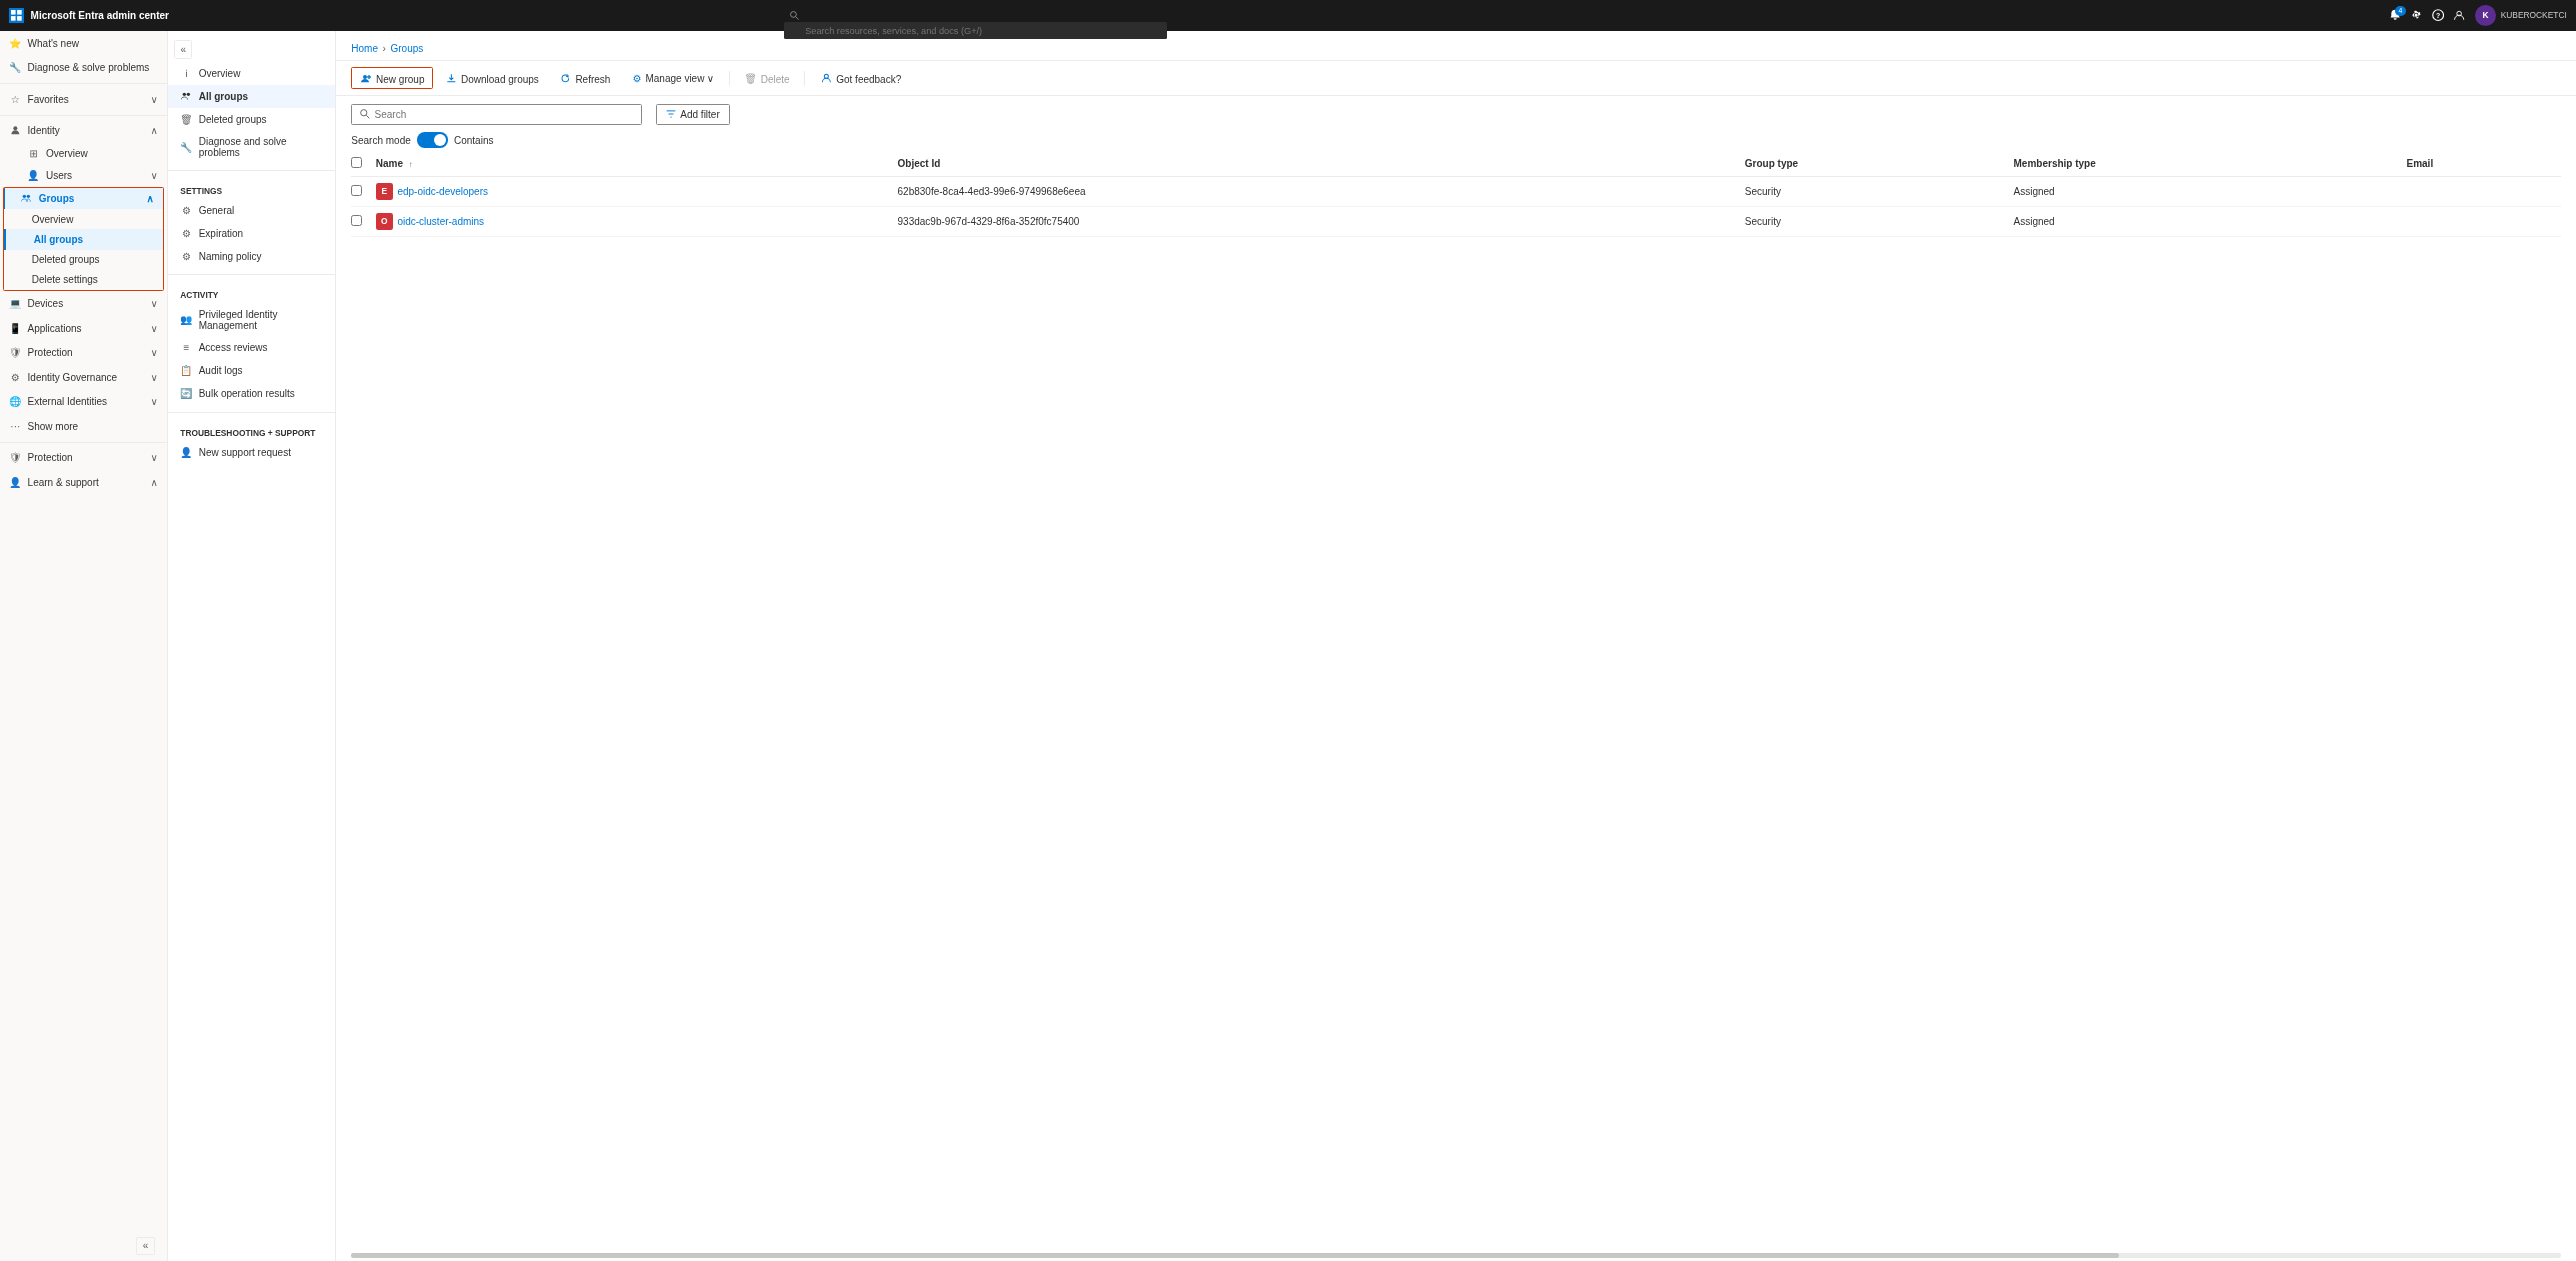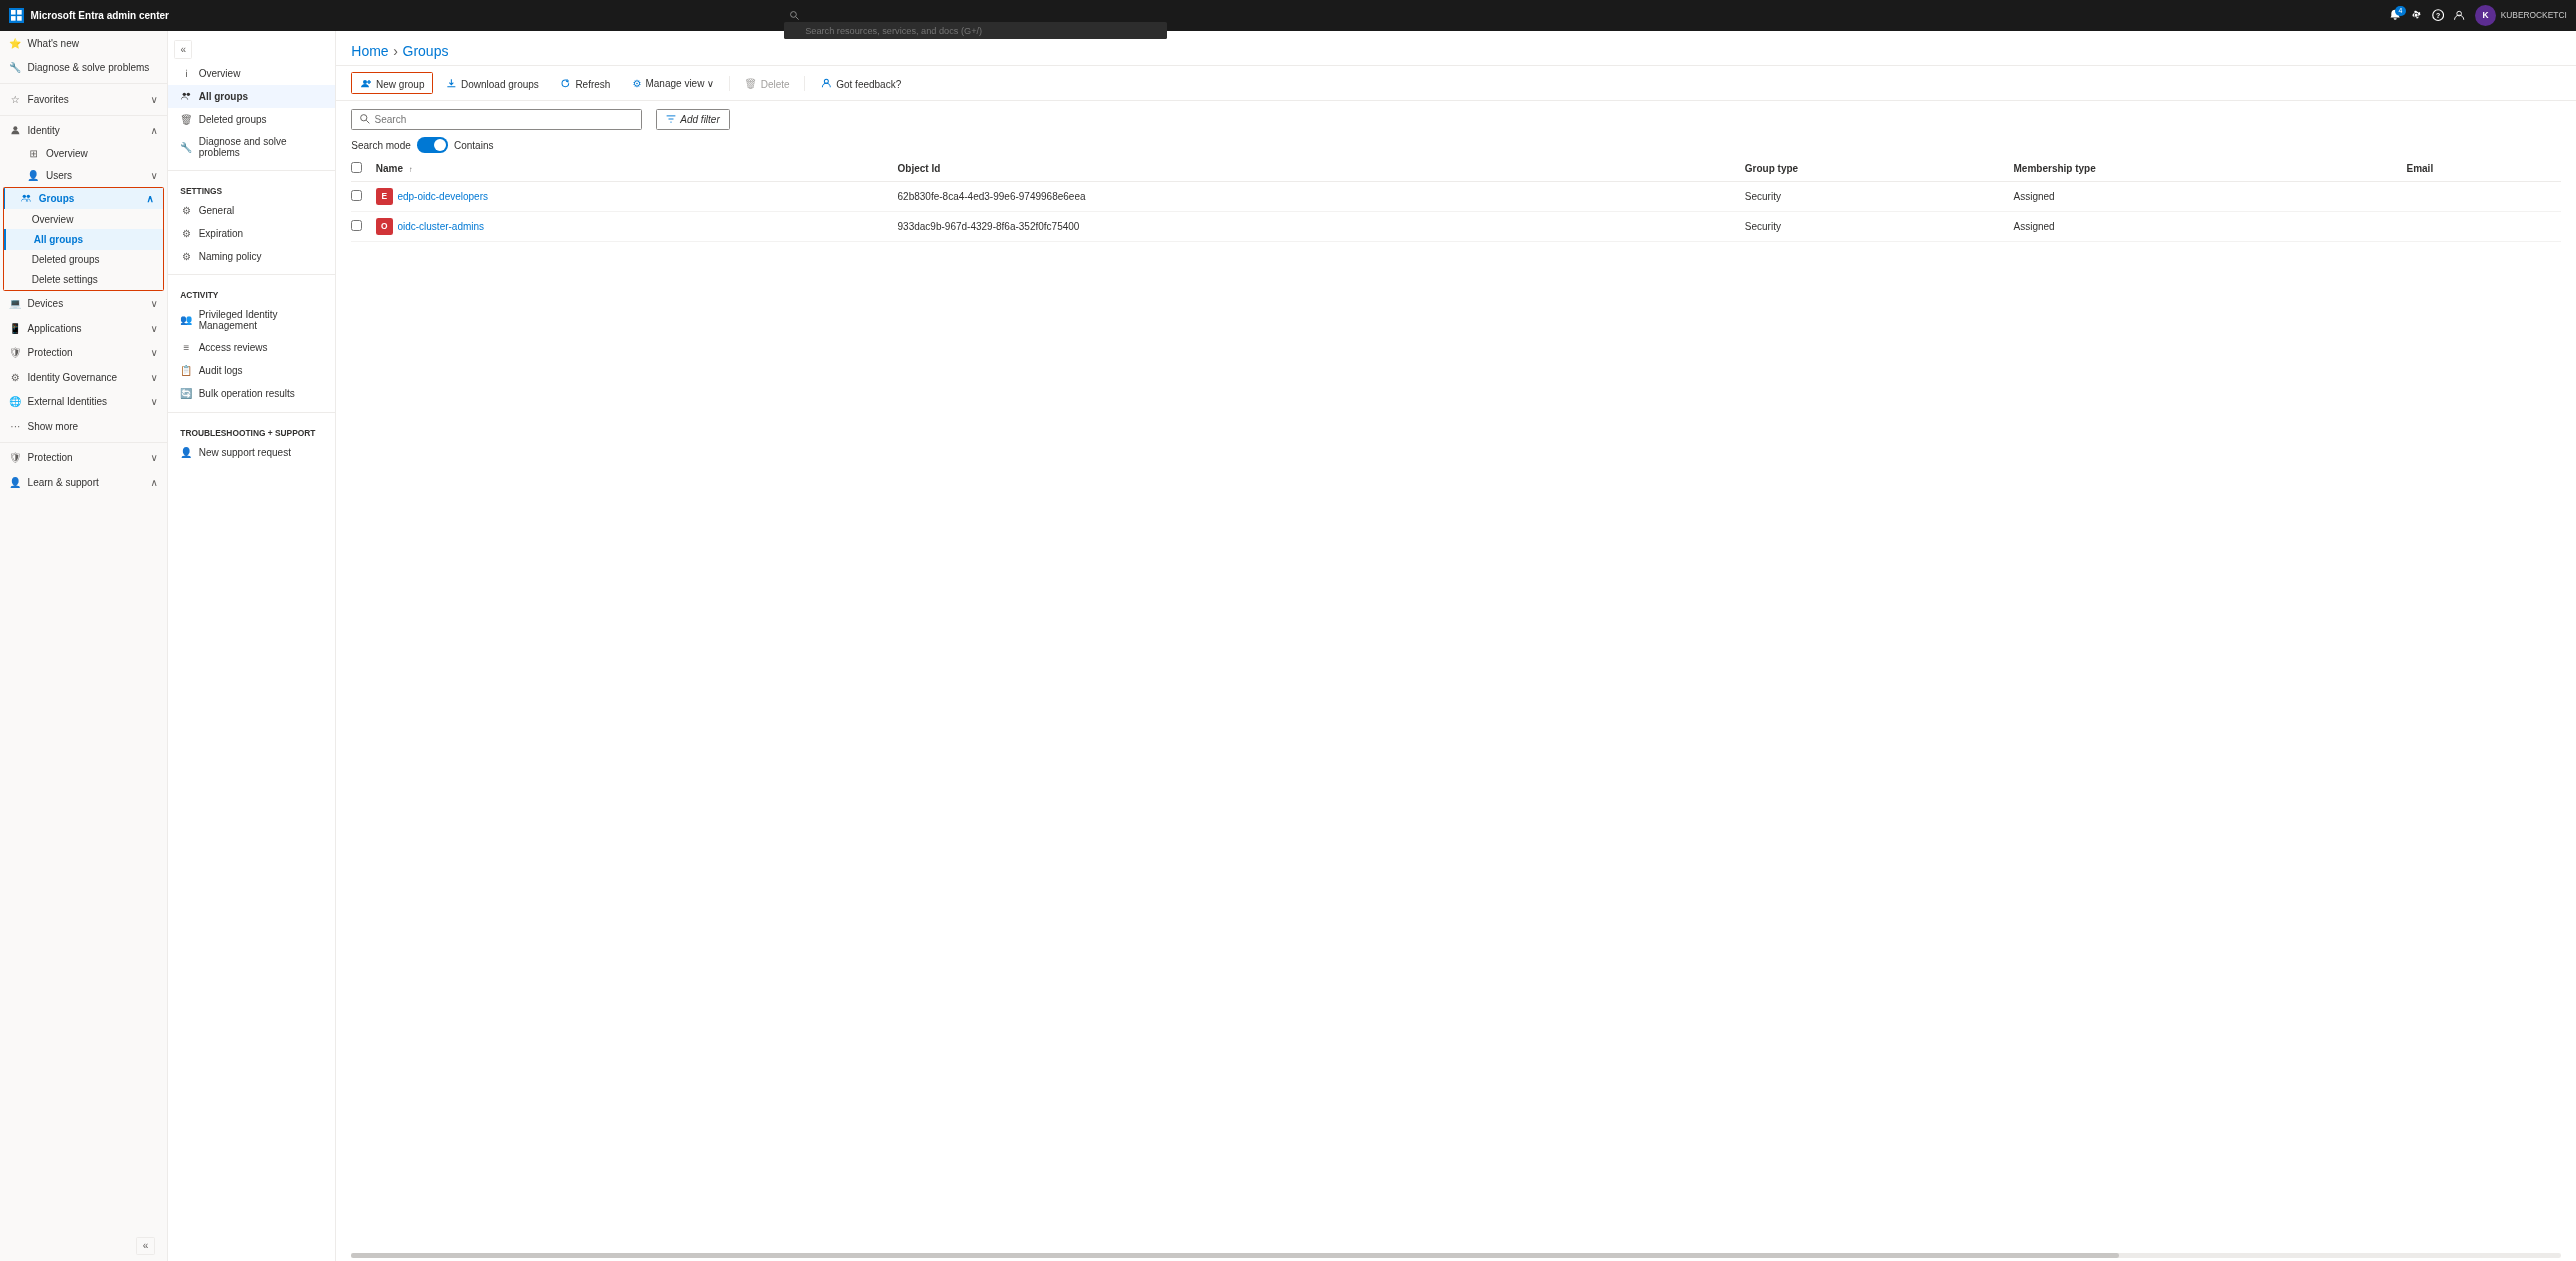--- a/index.html
+++ b/index.html
@@ -39,21 +39,21 @@
     .sub-nav { width: 168px; background: white; border-right: 0.8px solid #edebe9; overflow-y: auto; flex-shrink: 0; padding-top: 6.1px; }
     .sub-nav-item { display: flex; align-items: center; gap: 6.1px; padding: 5.4px 12.3px; cursor: pointer; font-size: 10px; color: #323130; }
     .sub-nav-item.active { background: #f0f6ff; font-weight: 600; }
     .sub-nav-item-icon { width: 12.3px; height: 12.3px; display: flex; align-items: center; justify-content: center; color: #605e5c; flex-shrink: 0; }
     .sub-nav-section-title { padding: 9.2px 12.3px 3.1px; font-size: 8.4px; font-weight: 700; color: #323130; text-transform: uppercase; }
     .sub-nav-divider { height: 0.8px; background: #edebe9; margin: 6.1px 0; }
 
     
     .main-content { flex: 1; background: white; overflow-y: auto; display: flex; flex-direction: column; }
     .page-header { padding: 12.3px 15.3px 0; border-bottom: 0.8px solid #edebe9; }
-    .breadcrumb { display: flex; align-items: center; gap: 4.6px; font-size: 14px; color: #605e5c; margin-bottom: 6.1px; }
+    .breadcrumb { display: flex; align-items: center; gap: 4.6px; font-size: 10px; color: #605e5c; margin-bottom: 6.1px; }
     .breadcrumb a { color: #0078d4; text-decoration: none; }
     .breadcrumb-sep { color: #605e5c; }
     .page-title-row { display: flex; align-items: center; gap: 7.7px; margin-bottom: 9.2px; }
     .page-icon { width: 24.5px; height: 24.5px; display: flex; align-items: center; justify-content: center; }
     .page-title { font-size: 15.3px; font-weight: 600; color: #323130; }
     .page-subtitle { font-size: 9.2px; color: #605e5c; }
     .page-more { color: #605e5c; cursor: pointer; font-size: 12.3px; margin-left: 3.1px; }
     .close-btn { margin-left: auto; color: #605e5c; cursor: pointer; font-size: 12.3px; }
 
     
@@ -66,21 +66,21 @@
     .toolbar-btn.disabled .toolbar-btn-icon { color: #a19f9d; }
 
     
     .collapse-btn { width: 18.4px; height: 18.4px; display: flex; align-items: center; justify-content: center; cursor: pointer; color: #605e5c; border: 0.8px solid #edebe9; border-radius: 1.5px; margin-right: 6.1px; }
 
     
     .filter-bar { display: flex; align-items: center; gap: 14px; padding: 7.7px 15.3px; }
     .search-box { display: flex; align-items: center; gap: 4.6px; border: 0.8px solid #8a8886; border-radius: 1.5px; padding: 3.8px 7.7px; width: 291px; background: white; }
     .search-box input { border: none; outline: none; font-size: 10px; width: 100%; color: #323130; }
     .search-box svg { color: #605e5c; flex-shrink: 0; }
-    .add-filter-btn { display: flex; align-items: center; gap: 3.8px; padding: 3.8px 9.2px; border: 0.8px solid #8a8886; border-radius: 1.5px; cursor: pointer; font-size: 10px; color: #323130; background: white; font-style: italic; }
+    .add-filter-btn { display: flex; align-items: center; gap: 3.8px; padding: 3.8px 9.2px; border: 0.8px solid #8a8886; border-radius: 1.5px; cursor: pointer; font-size: 10px; color: #323130; background: white; }
 
     
     .search-mode-row { display: flex; align-items: center; gap: 6.1px; padding: 0 15.3px 3.1px; font-size: 10px; color: #323130; }
     .toggle { width: 31px; height: 15.3px; background: #0078d4; border-radius: 7.7px; position: relative; cursor: pointer; }
     .toggle-knob { width: 12.3px; height: 12.3px; background: white; border-radius: 50%; position: absolute; top: 1.5px; right: 1.5px; }
     .results-count { padding: 0 15.3px 6.1px; font-size: 9.2px; color: #605e5c; }
 
     
     .table-wrap { padding: 0 15.3px; flex: 1; overflow: auto; }
     table { width: 100%; border-collapse: collapse; }

